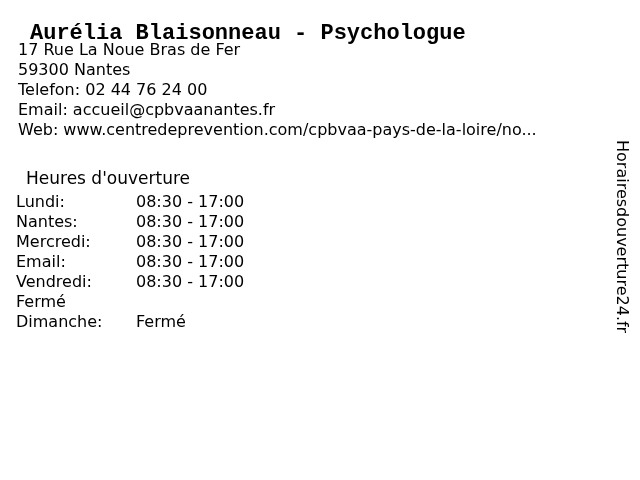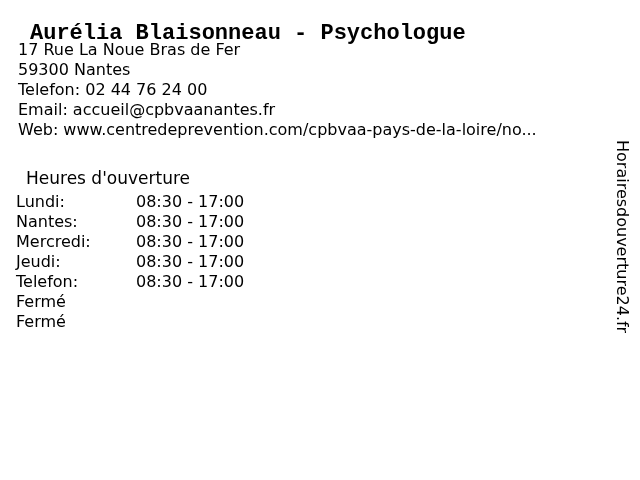--- a/index.html
+++ b/index.html
@@ -96,30 +96,31 @@
     </div>
     <div class="hours-row">
       <span class="hours-day">Nantes:</span>
       <span class="hours-time">08:30 - 17:00</span>
     </div>
     <div class="hours-row">
       <span class="hours-day">Mercredi:</span>
       <span class="hours-time">08:30 - 17:00</span>
     </div>
     <div class="hours-row">
-      <span class="hours-day">Jeudi:</span>
+      <span class="hours-day">Email:</span>
       <span class="hours-time">08:30 - 17:00</span>
     </div>
     <div class="hours-row">
-      <span class="hours-day">Telefon:</span>
+      <span class="hours-day">Vendredi:</span>
       <span class="hours-time">08:30 - 17:00</span>
     </div>
     <div class="hours-row">
       <span class="hours-time">Fermé</span>
     </div>
     <div class="hours-row">
+      <span class="hours-day">Dimanche:</span>
       <span class="hours-time">Fermé</span>
     </div>
   </div>
 
   <div class="watermark">Horairesdouverture24.fr</div>
 
 </div>
 
 </body></html>

